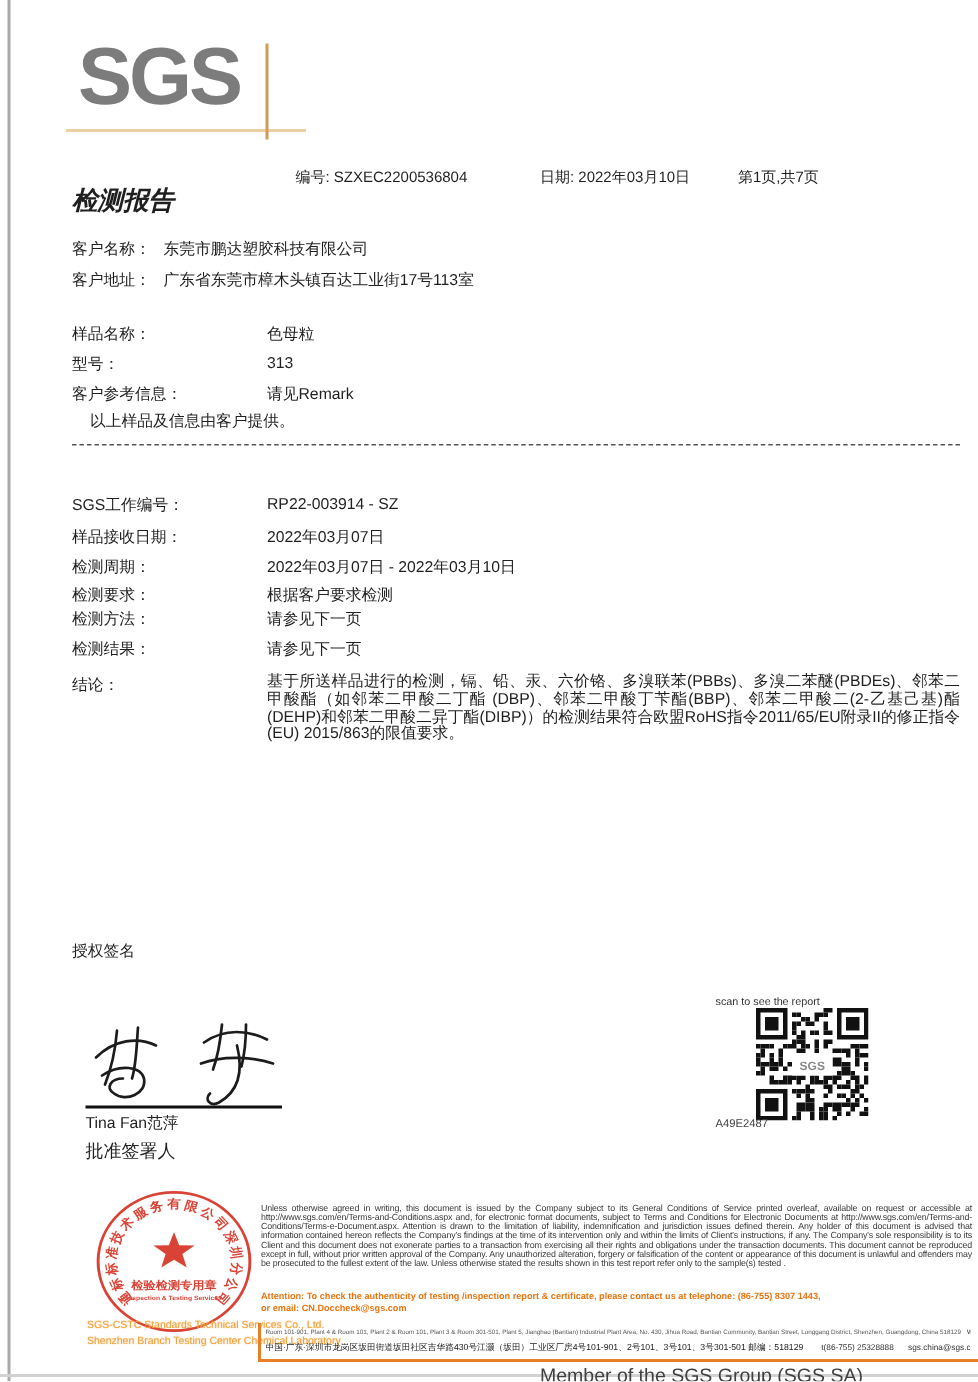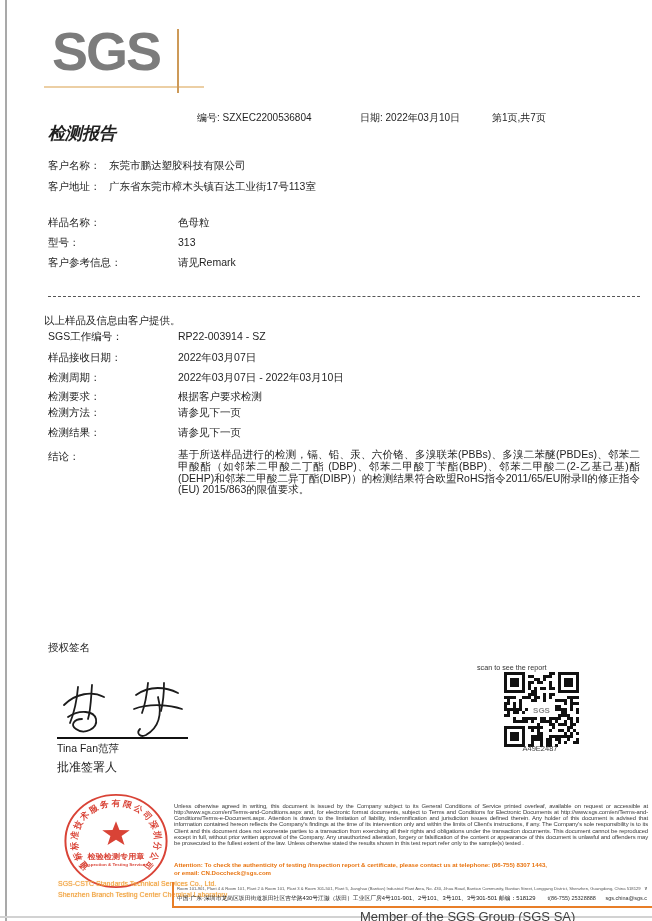--- a/index.html
+++ b/index.html
@@ -16,36 +16,36 @@
   .logo-vline{left:177px;top:29px;width:2px;height:64px;background:#cd9a58;}
   
   .report-title{left:48px;top:122px;font-size:17px;font-weight:bold;font-style:italic;}
   .hdr{top:111px;font-size:10px;white-space:nowrap;}
   
   .row{position:absolute;left:48px;height:14px;font-size:10.5px;white-space:nowrap;}
   .row .lbl{position:absolute;left:0;}
   .row .val{position:absolute;}
   .v1 .val{left:61px;}
   .v2 .val{left:130px;}
-  .note{left:44px;font-size:10.5px;margin-top:40px;}
+  .note{left:60px;font-size:10.5px;}
   .divider{left:48px;top:296px;width:592px;border-top:1px dashed #555;height:0;}
   
   .concl-lbl{left:48px;top:450px;font-size:10.5px;}
   .concl-txt{left:178px;top:449px;width:462px;font-size:10.5px;line-height:11.8px;text-align:justify;}
   
   .sig-company{left:48px;top:626px;font-size:10.5px;}
-  .sig-auth{left:48px;top:641px;font-size:10.5px;}
+  .sig-auth{left:48px;top:627px;font-size:10.5px;}
   .sig-svg{left:58px;top:679px;}
   .sig-line{left:57px;top:737px;width:131px;height:1.5px;background:#111;}
   .sig-name{left:57px;top:742px;font-size:10.5px;text-align:right;}
   .sig-role{left:57px;top:759px;font-size:12px;}
   
   .qr-caption{left:477px;top:663px;width:126px;text-align:left;font-size:7.2px;color:#333;}
   .qr-box{left:504px;top:672px;}
-  .qr-id{left:477px;top:744px;width:126px;text-align:center;font-size:7.5px;color:#444;}
+  .qr-id{left:477px;top:744px;width:126px;font-size:7.5px;color:#444;}
   
   .stamp{left:60px;top:790px;opacity:.92;}
   .stamp-ring text{fill:#d63426;font-size:10px;font-weight:bold;text-anchor:middle;}
   .stamp-line1{fill:#d63426;font-size:9px;font-weight:bold;text-anchor:middle;}
   .stamp-line2{fill:#d63426;font-size:5px;font-weight:bold;text-anchor:middle;}
   .org1{left:58px;top:880px;font-size:7px;color:#f1a33f;white-space:nowrap;text-shadow:0 0 1px rgba(241,163,63,.7);}
   .org2{left:58px;top:891px;font-size:7px;color:#f1a33f;white-space:nowrap;text-shadow:0 0 1px rgba(241,163,63,.7);}
   
   .legal{left:174px;top:803px;width:474px;font-size:5.9px;line-height:6.15px;
          color:#3a3a3a;text-align:justify;letter-spacing:-0.1px;}

